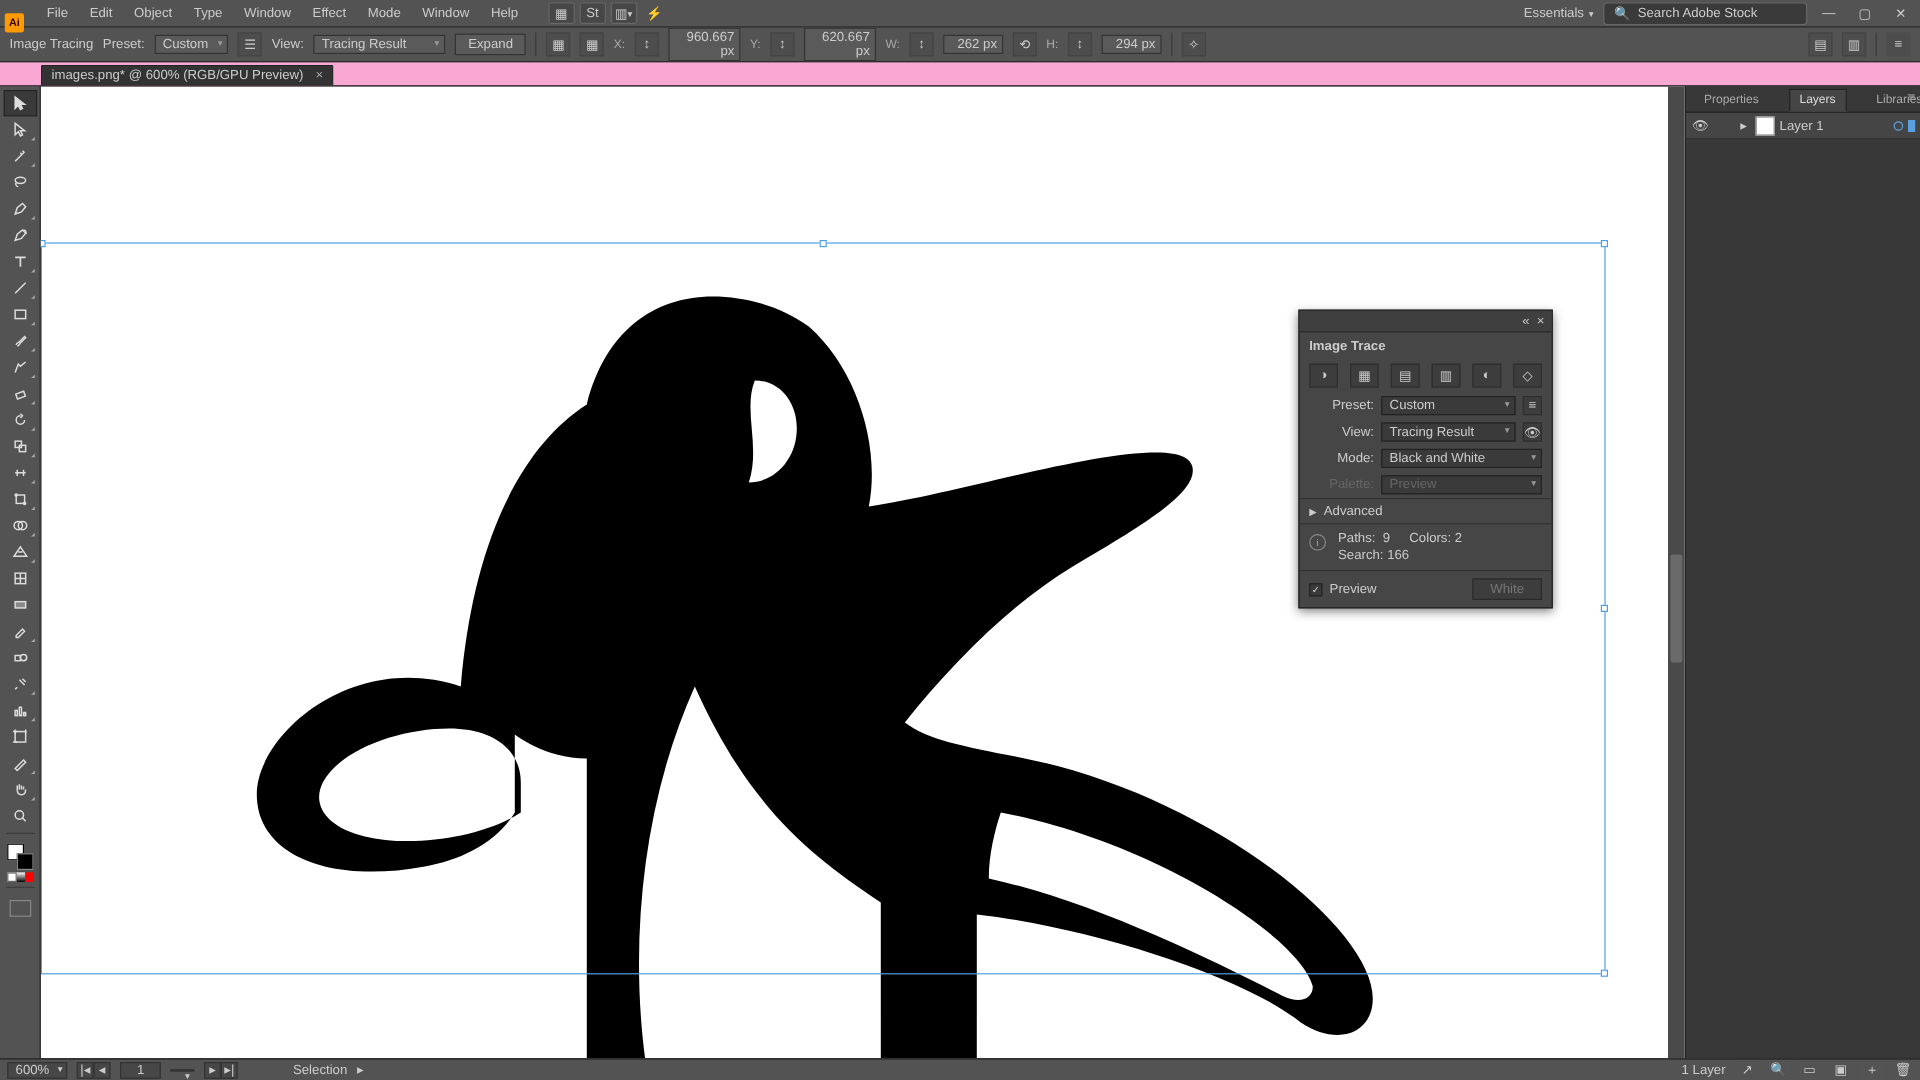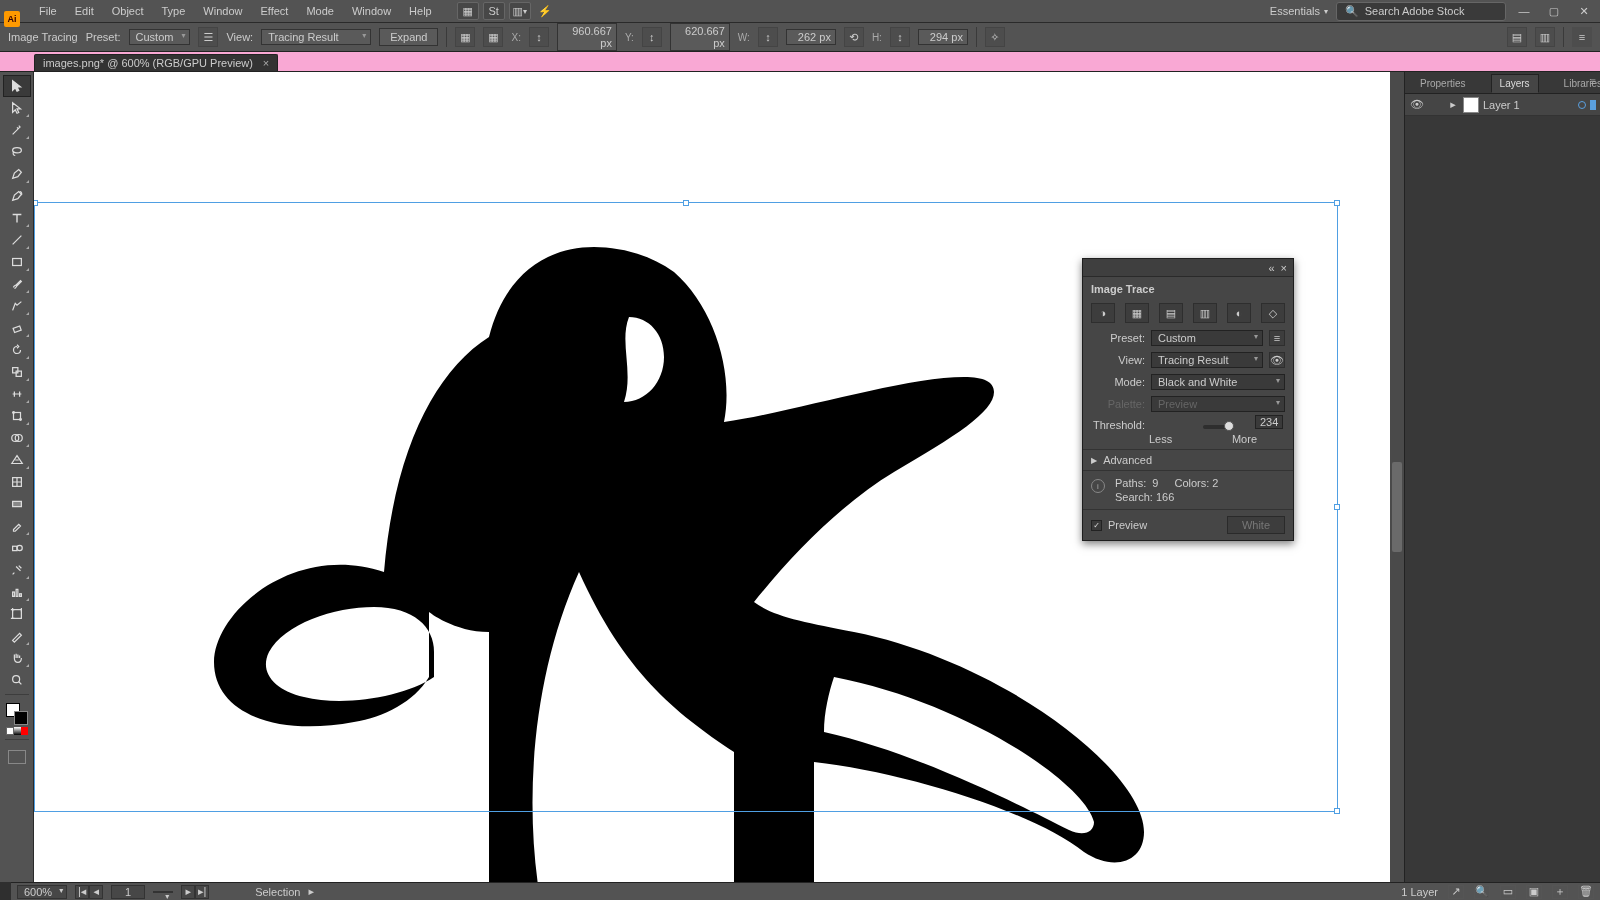--- a/index.html
+++ b/index.html
@@ -98,21 +98,21 @@
 #it-panel .adv .tri{font-size:8px;}
 #it-panel .info{padding:6px 8px;display:flex;gap:10px;align-items:flex-start;}
 #it-panel .info .icn{width:14px;height:14px;border:1px solid #888;border-radius:50%;display:flex;align-items:center;justify-content:center;font-size:8px;color:#aaa;margin-top:2px;}
 #it-panel .info .cols{display:grid;grid-template-columns:auto auto;gap:2px 16px;}
 #it-panel .foot{display:flex;align-items:center;justify-content:space-between;padding:6px 8px;border-top:1px solid #333;}
 #it-panel .foot .chk{display:flex;align-items:center;gap:6px;}
 #it-panel .foot .chk .box{width:11px;height:11px;background:#3a3a3a;border:1px solid #222;display:flex;align-items:center;justify-content:center;font-size:8px;color:#ddd;}
 #it-panel .foot .tracebtn{background:#3d3d3d;border:1px solid #2a2a2a;padding:2px 14px;color:#777;}
 
 
-#statusbar{ position:absolute; left:11px; right:0; bottom:0; height:18px; background:#535353; border-top:1px solid #222; display:flex; align-items:center; font-size:10px; padding:0 6px; gap:8px;}
+#statusbar{ position:absolute; left:0; right:0; bottom:0; height:18px; background:#535353; border-top:1px solid #222; display:flex; align-items:center; font-size:10px; padding:0 6px; gap:8px;}
 #statusbar .zoom{background:#474747;border:1px solid #333;padding:0 14px 0 6px;position:relative;}
 #statusbar .zoom::after{content:"▾";position:absolute;right:3px;top:0;font-size:8px;}
 #statusbar .nav{display:flex;gap:0;}
 #statusbar .nav span{border:1px solid #333;background:#474747;width:14px;height:14px;display:flex;align-items:center;justify-content:center;}
 #statusbar .artfield{background:#474747;border:1px solid #333;width:34px;text-align:center;}
 #statusbar .rsp{flex:1;}
 #statusbar .right{display:flex;gap:10px;align-items:center;}
 #statusbar .ricon{width:16px;height:14px;border:1px solid #555;display:flex;align-items:center;justify-content:center;}
 
 .chev{font-size:8px;}
@@ -492,34 +492,20 @@
     <span class="sidebtn">👁</span>
   </div>
   <div class="row">
     <span class="lab">Mode:</span>
     <span class="sel">Black and White</span>
   </div>
   <div class="row dis">
     <span class="lab">Palette:</span>
     <span class="sel">Preview</span>
   </div>
-  <div class="slider-row">
-    <div style="display:flex;align-items:center">
-      <span class="lab" style="width:54px;text-align:right">Threshold:</span>
-      <div class="slider-track" style="flex:1">
-        <div class="slider-thumb" style="left:88%"></div>
-      </div>
-      <span style="width:30px"></span>
-    </div>
-    <span class="thresh-val">234</span>
-    <div class="minmax">
-      <span>Less</span>
-      <span>More</span>
-    </div>
-  </div>
   <div class="adv">
     <span class="tri">▶</span>
     <span>Advanced</span>
   </div>
   <div class="info">
     <div class="icn">i</div>
     <div class="cols">
       <span><span>Paths:</span> &nbsp;<span>9</span></span>
       <span><span>Colors:</span> <span>2</span></span>
       <span style="grid-column:1/3"><span>Search:</span> <span>166</span></span>

